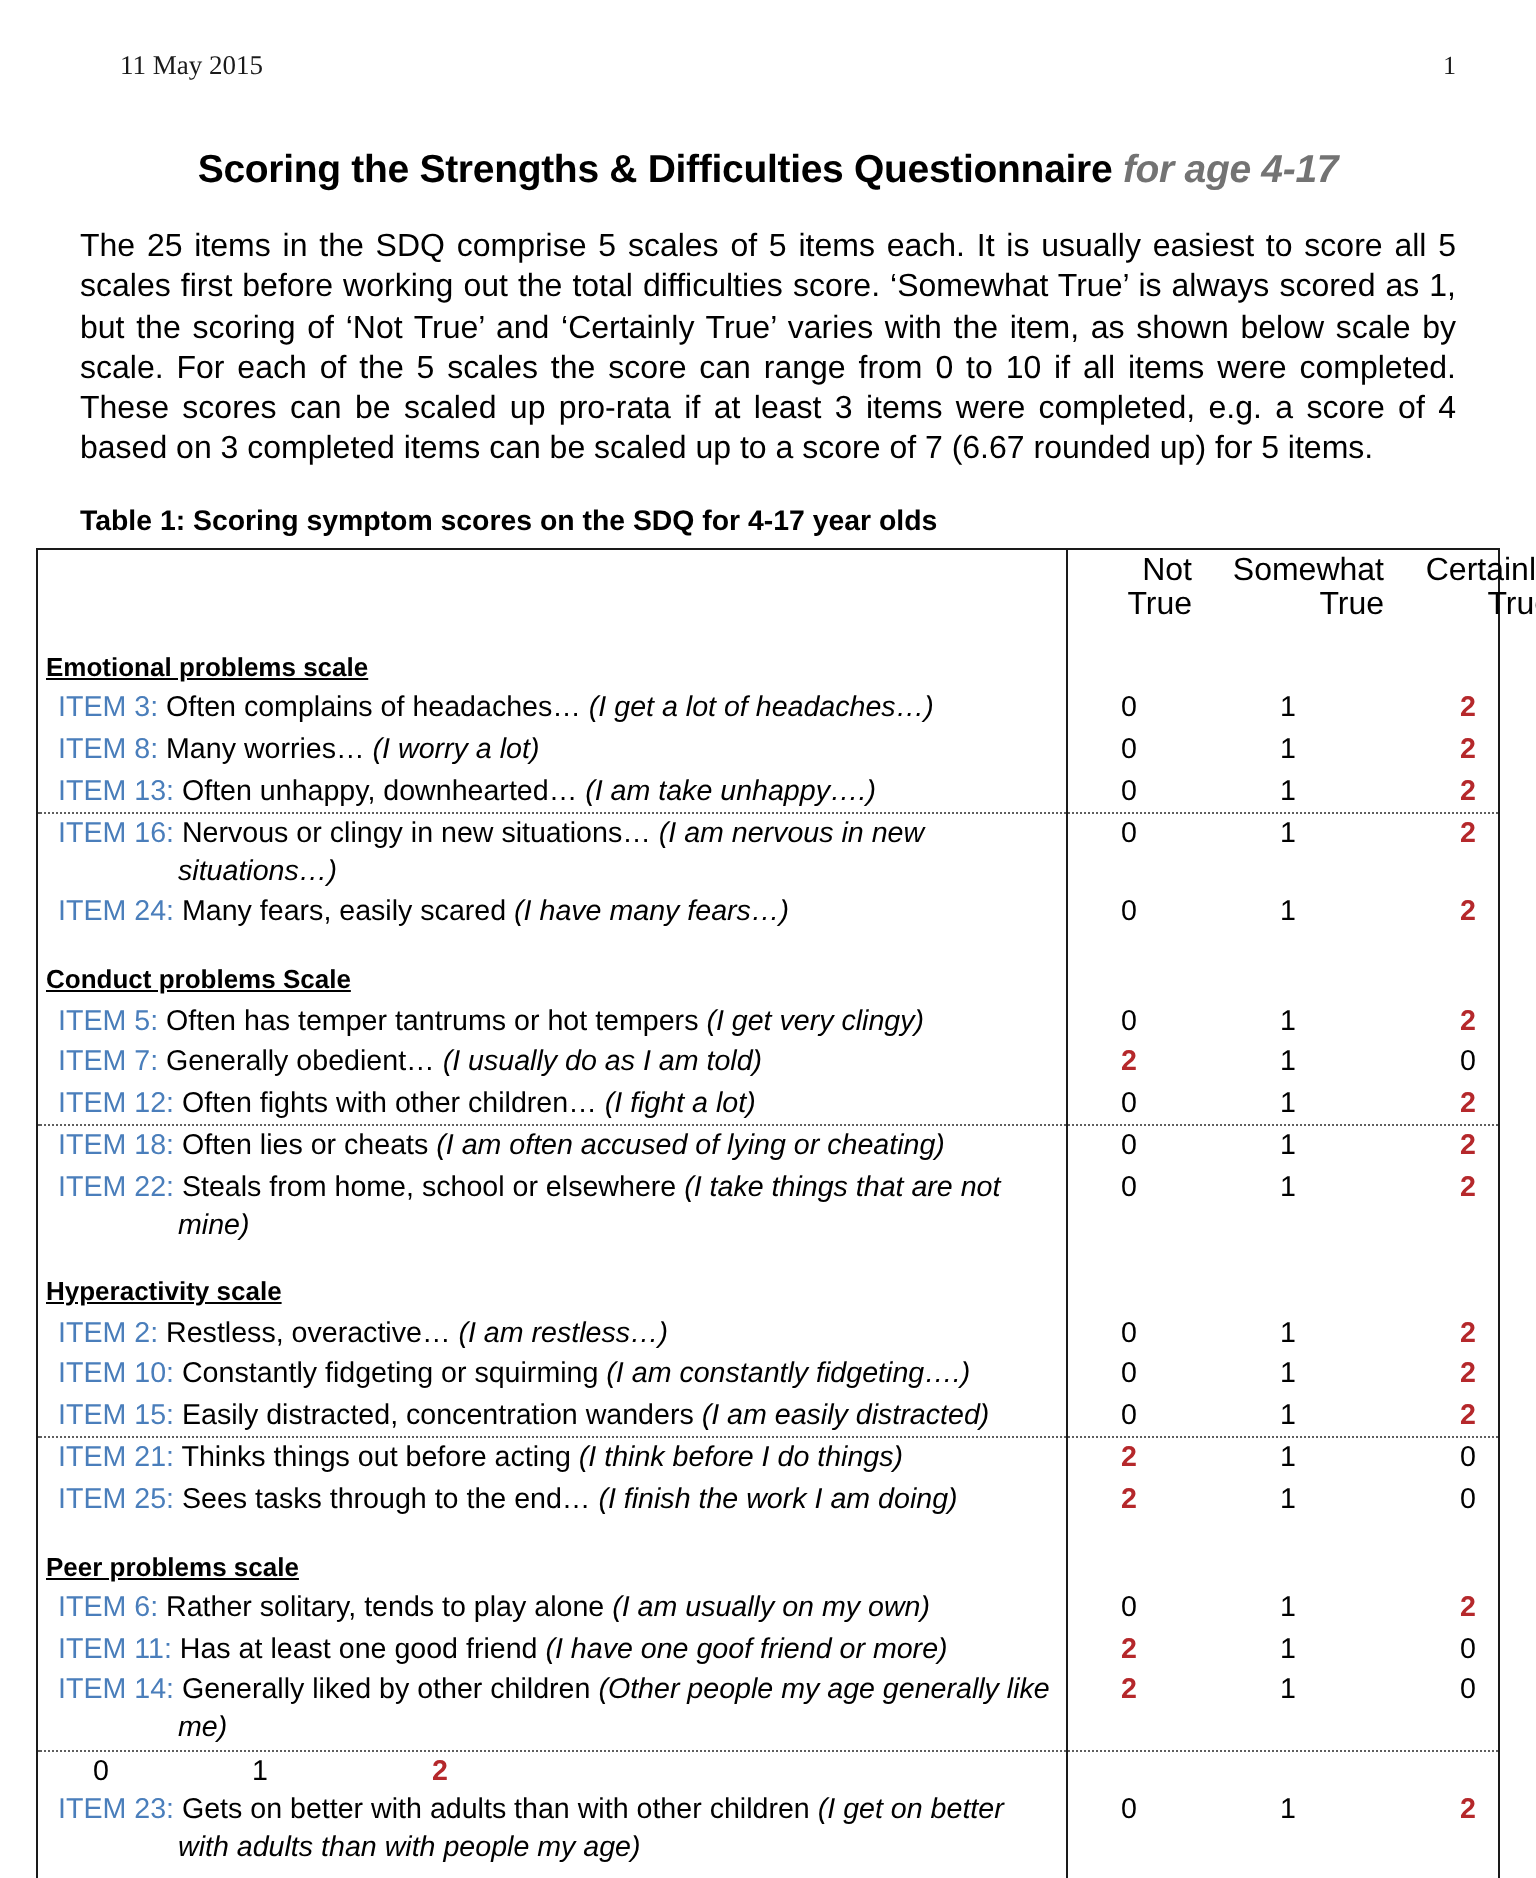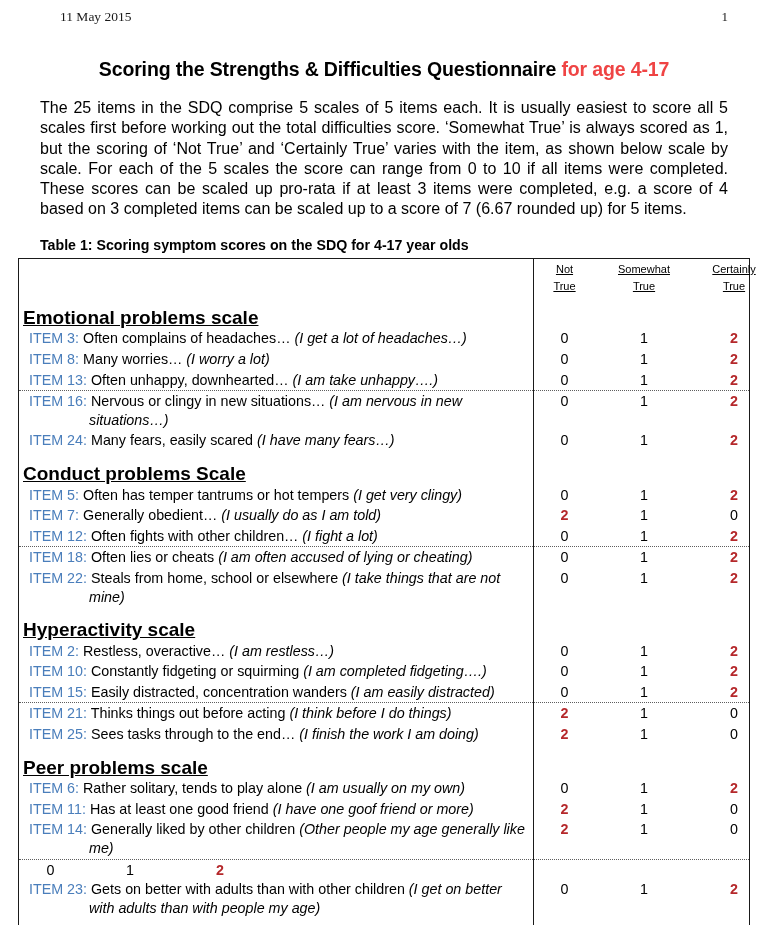--- a/index.html
+++ b/index.html
@@ -12,21 +12,21 @@
     height: 939px;
     overflow: hidden;
     font-family: "Liberation Sans", sans-serif;
     color: #000000;
   }
   .page {
     position: relative;
     width: 768px;
     height: 907px;
     box-sizing: border-box;
-    padding: 0 18px;
+    padding: 16px 18px;
   }
 
   
   .runhead {
     display: flex;
     justify-content: space-between;
     align-items: baseline;
     font-family: "Liberation Serif", serif;
     font-size: 13.5px;
     color: #1a1a1a;
@@ -36,21 +36,21 @@
 
   
   .doc-title {
     text-align: center;
     font-size: 19.5px;
     font-weight: bold;
     letter-spacing: -0.15px;
     margin: 33px 0 0 0;
     white-space: nowrap;
   }
-  .doc-title .accent { color: #ef4444; }
+  .doc-title .accent { color: #737373; font-style: italic; }
 
   
   .intro {
     margin: 17px 22px 0 22px;
     font-size: 16px;
     line-height: 20.3px;
     text-align: justify;
     text-justify: inter-word;
   }
 
@@ -82,24 +82,23 @@
     display: flex;
     height: 43px;
   }
   .thead .spacer { width: 514px; flex: 0 0 514px; }
   .thead .cols {
     flex: 1;
     display: flex;
     padding-top: 2px;
   }
   .hcell {
-    text-align: center;
-    font-size: 11px;
+    text-align: right;
+    font-size: 16px;
     line-height: 17.5px;
-    text-decoration: underline;
   }
   .hcell .l2 { display: block; }
   .c-not   { flex: 0 0 63px; }
   .c-some  { flex: 0 0 96px; }
   .c-cert  { flex: 0 0 84px; }
 
   
   .row {
     display: flex;
     align-items: flex-start;
@@ -134,21 +133,21 @@
 
   
   .scale-row {
     display: flex;
   }
   .scale-head {
     width: 514px;
     flex: 0 0 514px;
     box-sizing: border-box;
     padding: 7px 0 1px 4px;
-    font-size: 19px;
+    font-size: 13px;
     line-height: 18.6px;
     font-weight: bold;
   }
   .scale-head span {
     text-decoration: underline;
     text-underline-offset: 1px;
   }
   .scale-row .score-cell { flex: 1; }
 
   .gap { height: 7px; }
@@ -289,21 +288,21 @@
         </div>
         <div class="row">
           <div class="item-cell"><span class="item-no">ITEM 2:</span><span> Restless, overactive… </span><span class="self">(I am restless…)</span></div>
           <div class="score-cell">
             <div class="sc c-not">0</div>
             <div class="sc c-some">1</div>
             <div class="sc c-cert hot">2</div>
           </div>
         </div>
         <div class="row">
-          <div class="item-cell"><span class="item-no">ITEM 10:</span><span> Constantly fidgeting or squirming </span><span class="self">(I am completed fidgeting….)</span></div>
+          <div class="item-cell"><span class="item-no">ITEM 10:</span><span> Constantly fidgeting or squirming </span><span class="self">(I am constantly fidgeting….)</span></div>
           <div class="score-cell">
             <div class="sc c-not">0</div>
             <div class="sc c-some">1</div>
             <div class="sc c-cert hot">2</div>
           </div>
         </div>
         <div class="row">
           <div class="item-cell"><span class="item-no">ITEM 15:</span><span> Easily distracted, concentration wanders </span><span class="self">(I am easily distracted)</span></div>
           <div class="score-cell">
             <div class="sc c-not">0</div>

